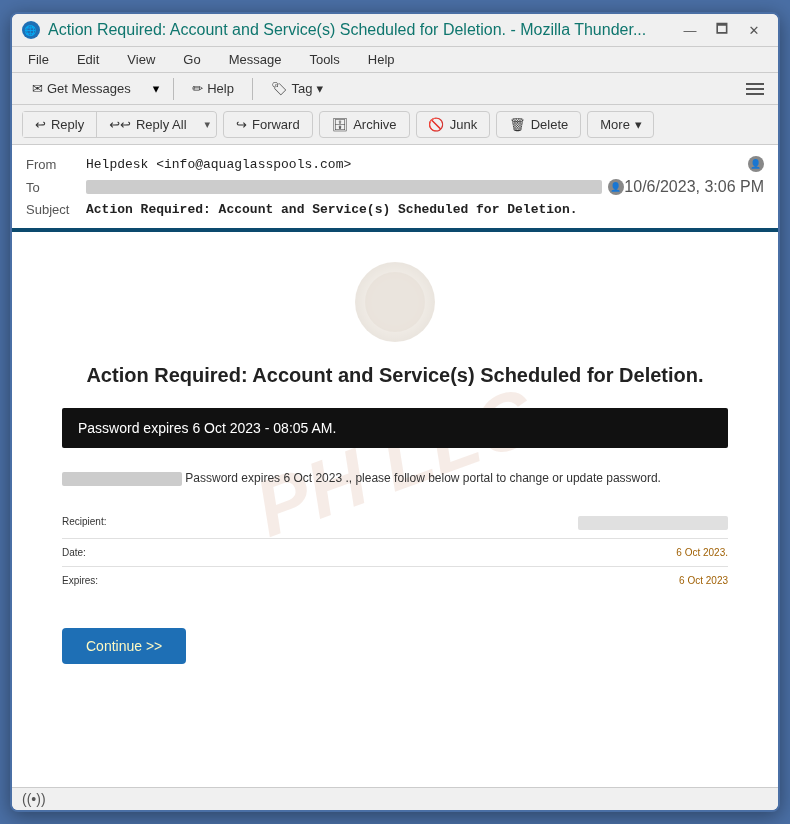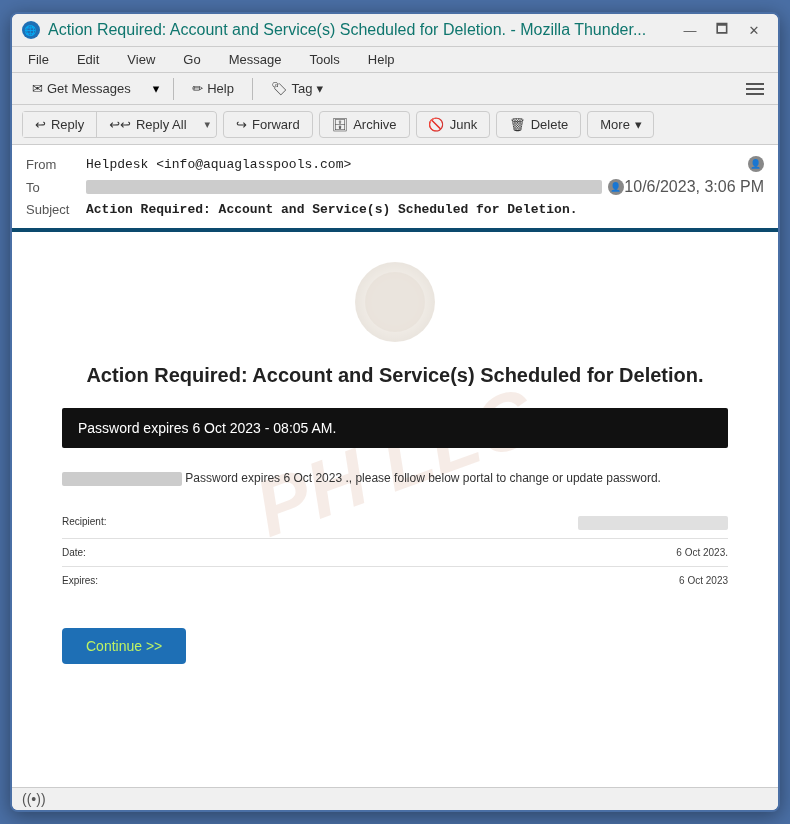--- a/index.html
+++ b/index.html
@@ -297,33 +297,33 @@
     .info-row {
       display: flex;
       justify-content: space-between;
       padding: 8px 0;
       border-bottom: 1px solid #e0e0e0;
       font-size: 10px;
       color: #333;
     }
     .info-row:last-child { border-bottom: none; }
     .info-label { font-weight: normal; }
-    .info-value { color: #404040; }
+    .info-value { color: #a16207; }
     .info-value.redacted-val {
       background: #e0e0e0;
       color: #e0e0e0;
       border-radius: 2px;
       min-width: 150px;
       height: 14px;
       display: inline-block;
     }
     .continue-btn {
       display: inline-block;
       background: #1e6fb5;
-      color: #bef264;
+      color: #fef9c3;
       padding: 10px 24px;
       font-size: 14px;
       border: none;
       border-radius: 4px;
       cursor: pointer;
       text-decoration: none;
       margin-top: 10px;
     }
     
     .status-bar {

